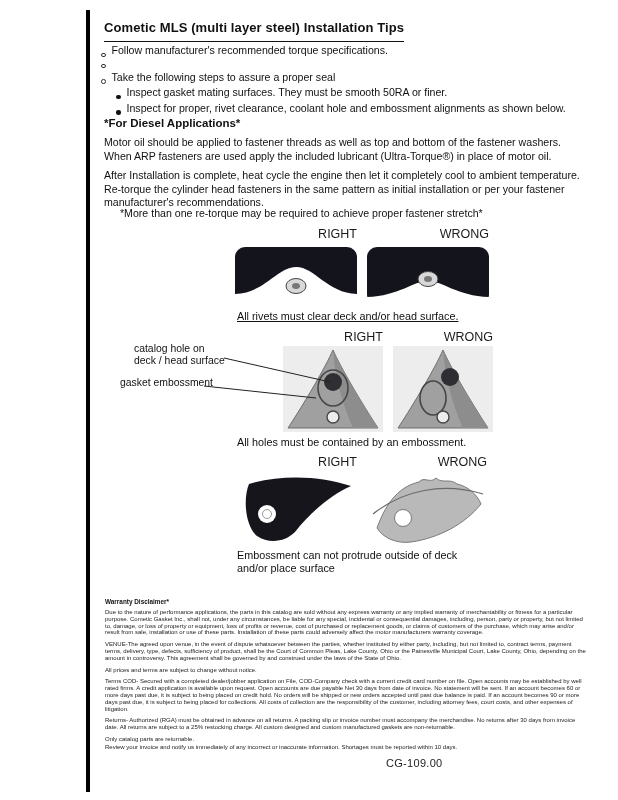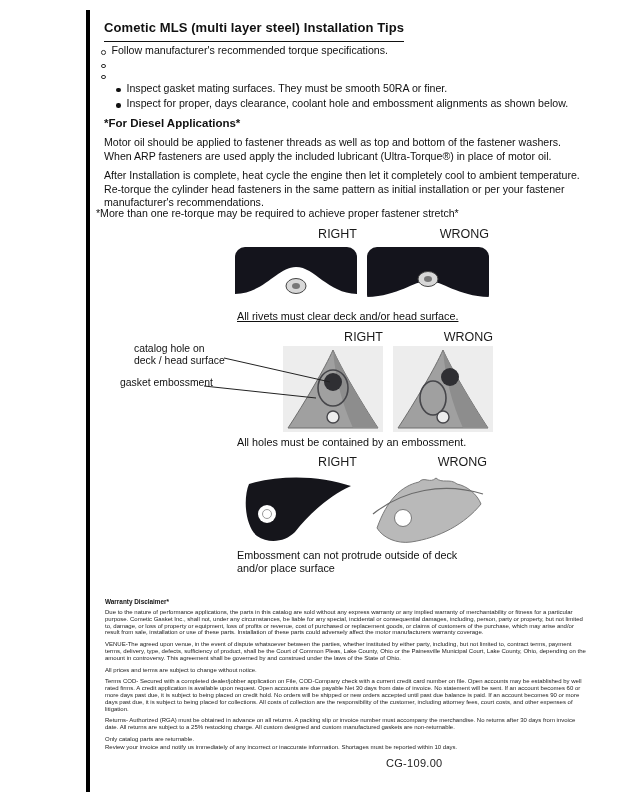--- a/index.html
+++ b/index.html
@@ -11,21 +11,21 @@
   }
   .abs { position:absolute; }
   .left-bar { position:absolute; left:86px; top:10px; width:4px; height:782px; background:#000; }
   .title {
     position:absolute; left:104px; top:20px;
     font-size:13px; font-weight:bold;
     border-bottom:1.5px solid #111; padding-bottom:6px;
     letter-spacing:0.1px;
   }
   .tips { position:absolute; left:101px; top:44px; width:490px; }
-  .tip-row { display:flex; align-items:center; margin-bottom:2.5px; }
+  .tip-row { display:flex; align-items:flex-end; margin-bottom:2.5px; }
   .tip-row.sub { margin-left:15px; }
   .marker { flex:0 0 auto; width:4.5px; height:4.5px; border-radius:50%; margin:4px 6px 0 0; }
   .marker.open { border:1px solid #333; }
   .marker.filled { background:#111; }
   .tip-text { font-size:10.6px; line-height:13px; }
   .h2 { position:absolute; font-size:11.5px; font-weight:bold; }
   .para { position:absolute; font-size:10.6px; line-height:13.5px; width:482px; }
   .dhdr { position:absolute; font-size:12.5px; text-align:right; color:#1a1a1a; }
   .caption { position:absolute; font-size:10.8px; line-height:12.5px; white-space:pre-line; }
   .ann-label { position:absolute; font-size:10.4px; line-height:11.5px; white-space:pre-line; }
@@ -48,35 +48,36 @@
   <div class="tips">
     <div class="tip-row">
       <span class="marker open"></span>
       <span class="tip-text">Follow manufacturer's recommended torque specifications.</span>
     </div>
     <div class="tip-row">
       <span class="marker open"></span>
     </div>
     <div class="tip-row">
       <span class="marker open"></span>
+      <span class="tip-text">Take the following steps to assure a proper seal</span>
     </div>
     <div class="tip-row sub">
       <span class="marker filled"></span>
       <span class="tip-text">Inspect gasket mating surfaces.  They must be smooth 50RA or finer.</span>
     </div>
     <div class="tip-row sub">
       <span class="marker filled"></span>
-      <span class="tip-text">Inspect for proper, days clearance, coolant hole and embossment alignments as shown below.</span>
+      <span class="tip-text">Inspect for proper, rivet clearance, coolant hole and embossment alignments as shown below.</span>
     </div>
   </div>
 
   <div class="h2" style="left:104px; top:117px;">*For Diesel Applications*</div>
   <div class="para" style="left:104px; top:136px;">Motor oil should be applied to fastener threads as well as top and bottom of the fastener washers. When ARP fasteners are used apply the included lubricant (Ultra-Torque®) in place of motor oil.</div>
   <div class="para" style="left:104px; top:169px;">After Installation is complete, heat cycle the engine then let it completely cool to ambient temperature. Re-torque the cylinder head fasteners in the same pattern as initial installation or per your fastener manufacturer's recommendations.</div>
-  <div class="para" style="left:96px; top:207px;">*More than one re-torque may be required to achieve proper fastener stretch*</div>
+  <div class="para" style="left:120px; top:207px;">*More than one re-torque may be required to achieve proper fastener stretch*</div>
 
   <div class="dhdr" style="left:235px; top:227px; width:122px;">RIGHT</div>
   <div class="dhdr" style="left:367px; top:227px; width:122px;">WRONG</div>
 
   <svg class="panel" style="left:235px; top:247px;" width="122" height="58" viewBox="0 0 122 58">
     <rect x="0" y="0" width="122" height="58" rx="10" fill="#14141c"></rect>
     <path d="M0,58 L0,47 C30,46 42,20 61,20 C80,20 92,46 122,47 L122,58 Z" fill="#ffffff"></path>
     <ellipse cx="61" cy="39" rx="10" ry="7.5" fill="#d8d8d8" stroke="#444" stroke-width="1"></ellipse>
     <ellipse cx="61" cy="39" rx="4" ry="3" fill="#777"></ellipse>
   </svg>

